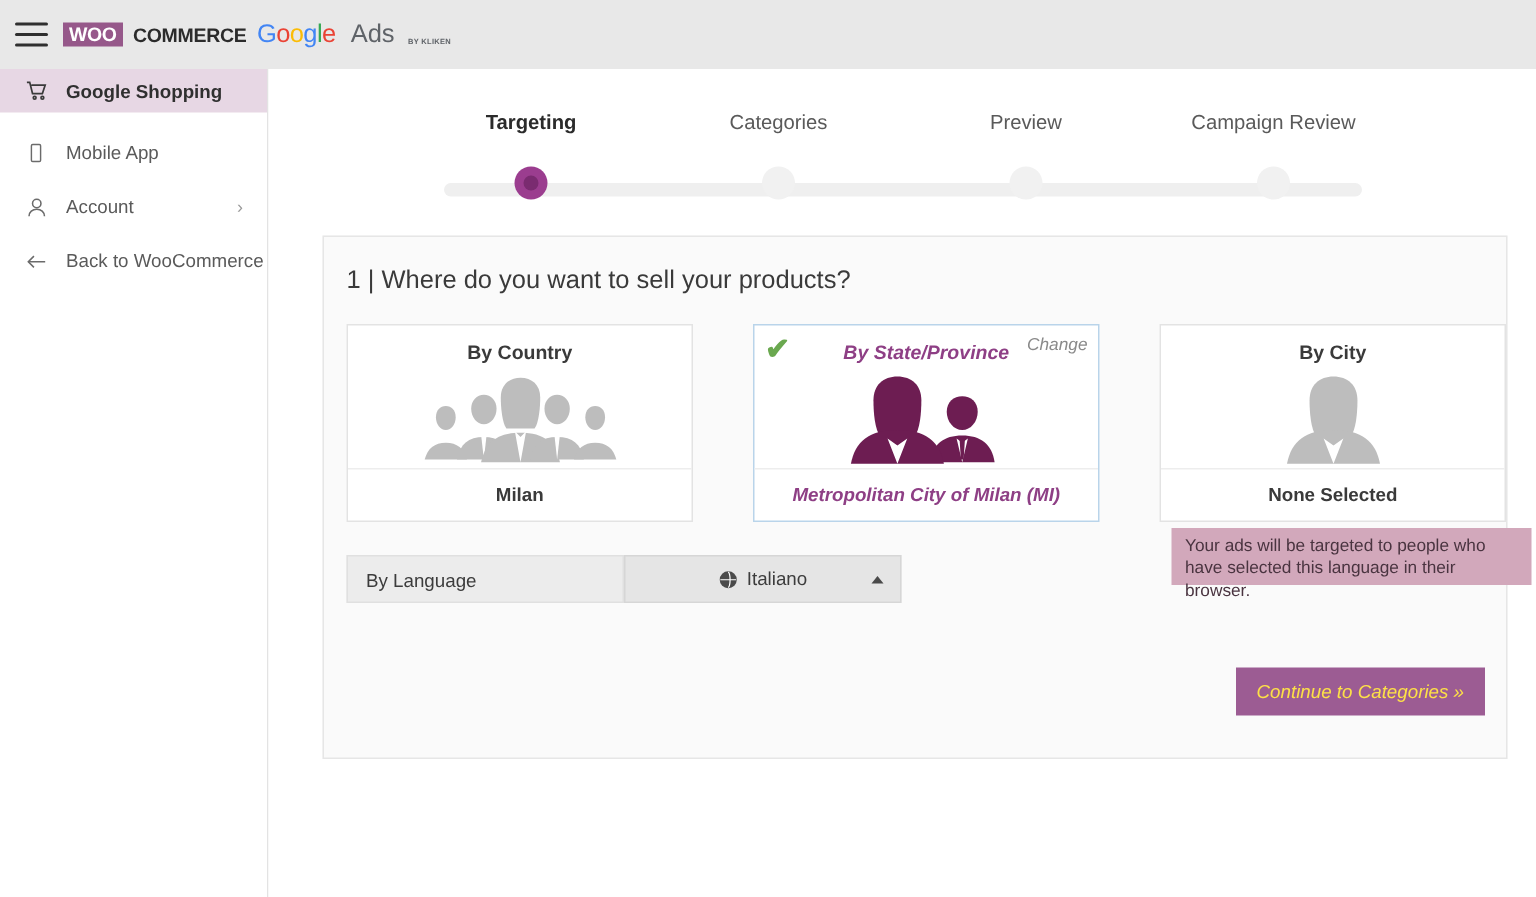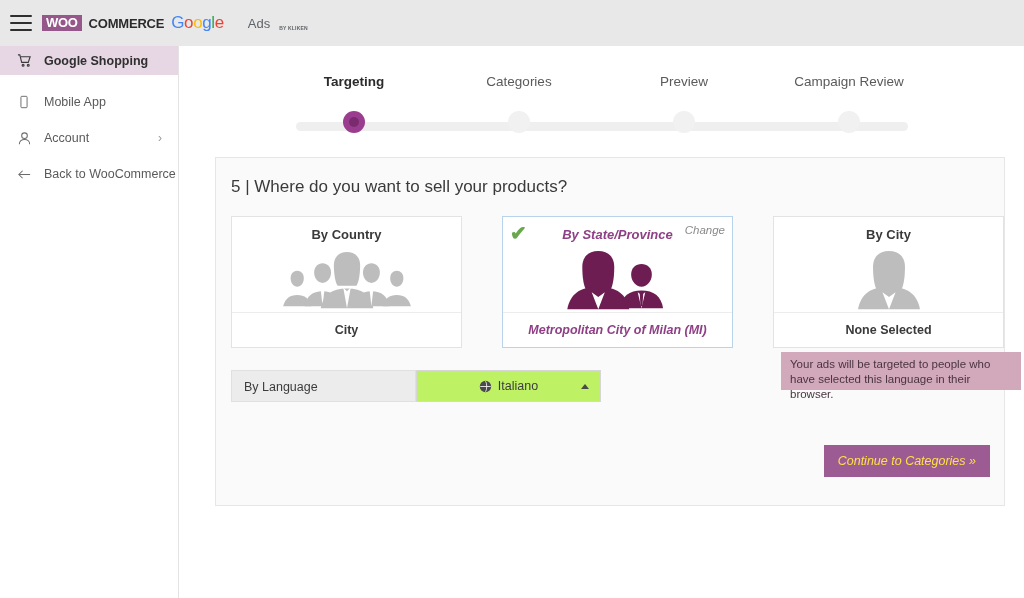--- a/index.html
+++ b/index.html
@@ -37,21 +37,21 @@
     padding: 1px 4px 2px 4px; line-height: 13px;
     letter-spacing: -0.3px;
   }
   .woo-word {
     font-weight: bold; font-size: 13px; color: #2b2b2b;
     letter-spacing: -0.2px;
   }
   .gword { font-size: 17px; letter-spacing: -0.4px; }
   .gword .b { color: #4285f4; } .gword .r { color: #ea4335; }
   .gword .y { color: #fbbc05; } .gword .g { color: #34a853; }
-  .ads-word { font-size: 13px; color: #5f6368; margin-left: 17px; }
+  .ads-word { font-size: 17px; color: #5f6368; margin-left: 3px; }
   .ads-sub {
     font-size: 5px; color: #5f6368; font-weight: bold;
     letter-spacing: 0.2px; margin-left: 2px; align-self: flex-end;
     margin-bottom: 2px; white-space: nowrap;
   }
 
   
   .sidebar {
     position: absolute; top: 46px; left: 0;
     width: 179px; height: 552px;
@@ -166,21 +166,21 @@
     margin: 22px 0 0 15px; width: 370px;
   }
   .lang-label {
     width: 185px; height: 32px; line-height: 32px;
     background: #ececec; border: 1px solid #e0e0e0;
     padding-left: 12px; font-size: 12.5px; color: #3c3c3c;
   }
   .lang-select {
     position: relative;
     width: 185px; height: 32px;
-    background: #bef264; border: 1px solid #d6d6d6;
+    background: #e5e5e5; border: 1px solid #d6d6d6;
     display: flex; align-items: center; justify-content: center;
     gap: 6px; font-size: 12.5px; color: #3c3c3c; cursor: pointer;
   }
   .globe { width: 13px; height: 13px; flex: 0 0 13px; }
   .caret-up {
     position: absolute; right: 11px; top: 13px;
     width: 0; height: 0;
     border-left: 4px solid transparent;
     border-right: 4px solid transparent;
     border-bottom: 5px solid #4a4a4a;
@@ -288,21 +288,21 @@
       <div class="dot-cell">
         <div class="dot"></div>
       </div>
       <div class="dot-cell">
         <div class="dot"></div>
       </div>
     </div>
   </div>
 
   <div class="panel">
-    <div class="panel-title">5 | Where do you want to sell your products?</div>
+    <div class="panel-title">1 | Where do you want to sell your products?</div>
 
     <div class="cards">
 
       <div class="card">
         <div class="card-body">
           <div class="card-heading">By Country</div>
           <div class="art">
             <svg viewBox="0 0 180 66" width="170" height="62" fill="#bdbdbd">
 
               <path d="M30 30c0-5 3-8 7-8s7 3 7 8-3 9-7 9-7-4-7-9z"></path>
@@ -318,21 +318,21 @@
 
               <path d="M107 24c0-6 4-10 9-10s9 4 9 10-4 11-9 11-9-5-9-11z"></path>
               <path d="M97 60c2-11 8-16 19-16s17 5 19 16z"></path>
               <path d="M114 42l2 18 2-18z" fill="#ffffff"></path>
 
               <path d="M136 30c0-5 3-8 7-8s7 3 7 8-3 9-7 9-7-4-7-9z"></path>
               <path d="M128 60c2-8 7-12 15-12s13 4 15 12z"></path>
             </svg>
           </div>
         </div>
-        <div class="card-foot">City</div>
+        <div class="card-foot">Milan</div>
       </div>
 
       <div class="card selected">
         <div class="card-body">
           <div class="checkmark">✔</div>
           <div class="change-link">Change</div>
           <div class="card-heading">By State/Province</div>
           <div class="art">
             <svg viewBox="0 0 180 66" width="170" height="62" fill="#6d1d52">
 

